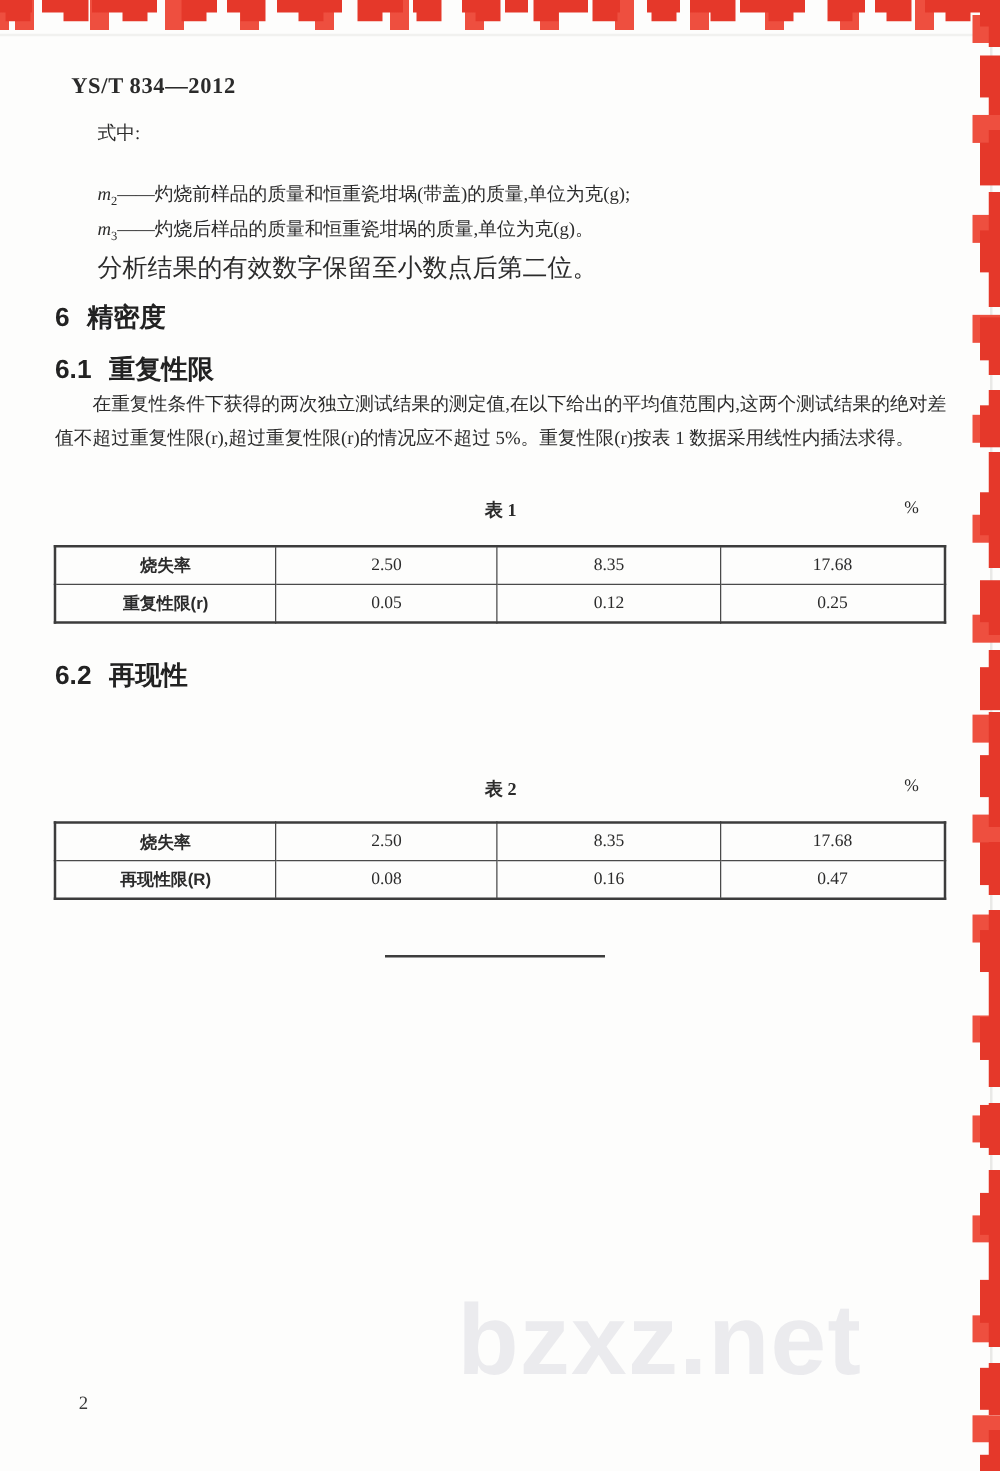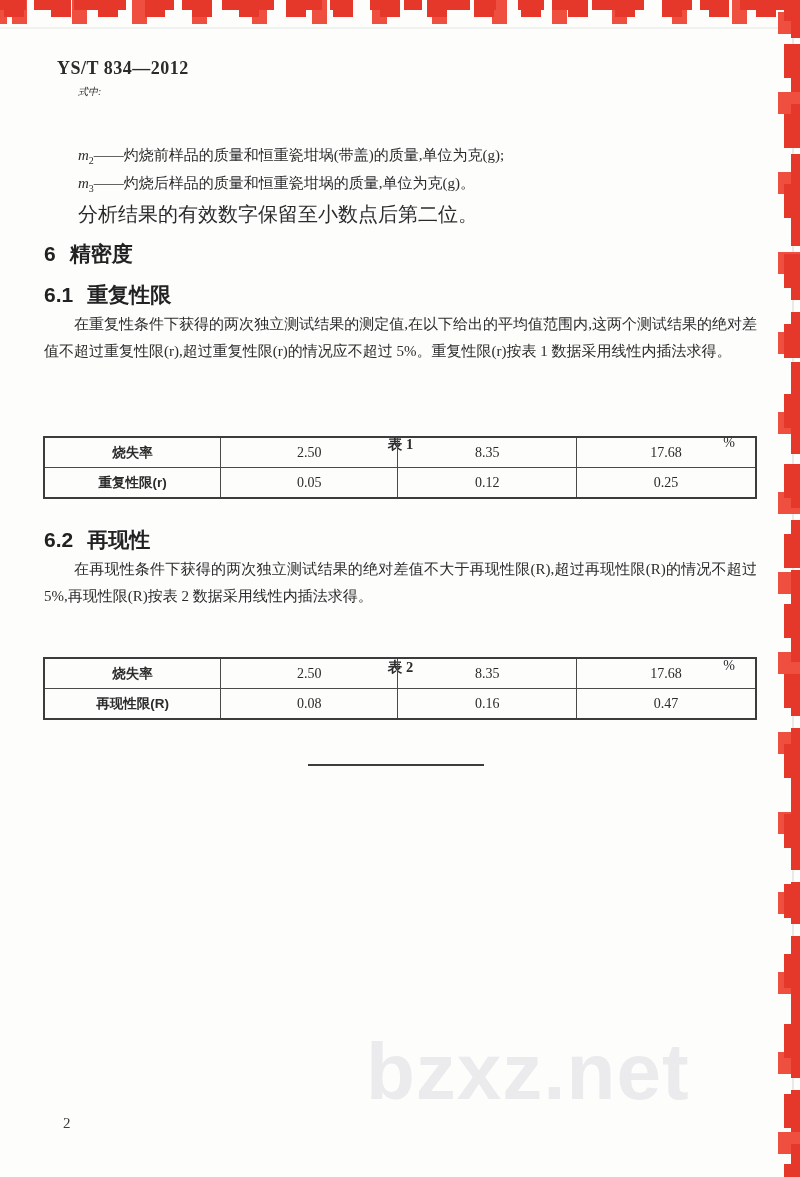--- a/index.html
+++ b/index.html
@@ -32,42 +32,42 @@
     background-repeat:repeat-y;
     background-position:100% 0,100% 30px,100% 12px;
   }
   .scanline-h{position:absolute;top:27px;left:0;width:100%;height:2px;background:#f1f1ef;}
   .scanline-v{position:absolute;top:0;left:792px;width:2px;height:100%;background:#e9e9e7;}
   
   .std-number{
     position:absolute;top:58px;left:57px;
     font-weight:bold;font-size:18px;letter-spacing:.5px;
   }
-  .legend-intro{position:absolute;top:85px;left:78px;font-size:10px;font-style:italic;}
+  .legend-intro{position:absolute;top:97px;left:78px;font-size:15px;}
   .legend-item{position:absolute;left:78px;font-size:15px;white-space:nowrap;}
   .legend-item .sym{font-style:italic;font-size:15px;}
   .legend-item sub{font-size:10px;font-style:normal;}
   .li-1{top:118px}.li-2{top:146px}.li-3{top:174px}
   .legend-note{position:absolute;top:201px;left:78px;font-size:20px;}
   .h-sec{
     position:absolute;left:44px;
     font-family:"Liberation Sans","DejaVu Sans",sans-serif;
     font-weight:bold;font-size:21px;color:#222;
   }
   .h-6{top:240px}.h-61{top:281px}.h-62{top:526px}
   .h-sec .num{margin-right:14px;}
   .para{
     position:absolute;left:44px;width:713px;
     font-size:15px;line-height:27px;text-align:justify;text-indent:2em;
     margin:0;
   }
   .p-61{top:311px}.p-62{top:556px}
   .tbl-caption{
     position:absolute;left:44px;width:713px;height:18px;
-    font-size:14.5px;font-weight:bold;text-align:center;margin-top:36px;
+    font-size:14.5px;font-weight:bold;text-align:center;
   }
   .cap-1{top:399px}.cap-2{top:622px}
   .tbl-caption .unit{
     position:absolute;right:22px;top:0;font-weight:normal;font-size:14px;
   }
   table.std{
     position:absolute;left:43px;width:714px;
     border-collapse:collapse;table-layout:fixed;
     font-size:14px;color:#2b2b2b;
   }
@@ -149,21 +149,20 @@
         <td>0.12</td>
         <td>0.25</td>
       </tr>
     </tbody>
   </table>
 
   <div class="h-sec h-62">
     <span class="num">6.2</span><span>再现性</span>
   </div>
 
-  <p class="para p-62">在再现性条件下获得的两次独立测试结果的绝对差值不大于再现性限(R),超过再现性限(R)的情况不超过 5%,再现性限(R)按表 2 数据采用线性内插法求得。</p>
 
   <div class="tbl-caption cap-2">
     <span>表 2</span>
     <span class="unit">%</span>
   </div>
 
   <table class="std t-2">
     <colgroup>
         <col class="c1">
         <col class="c2">

